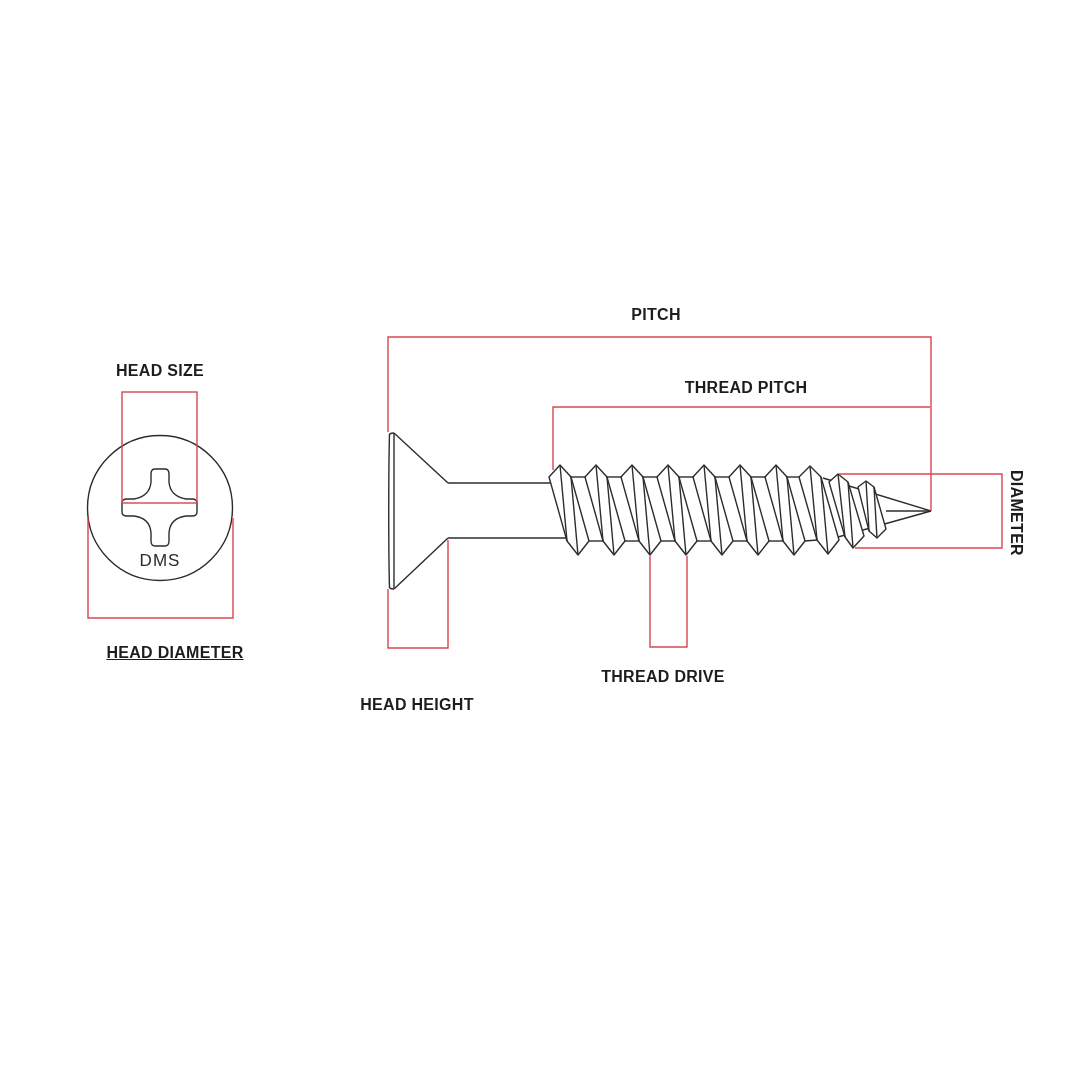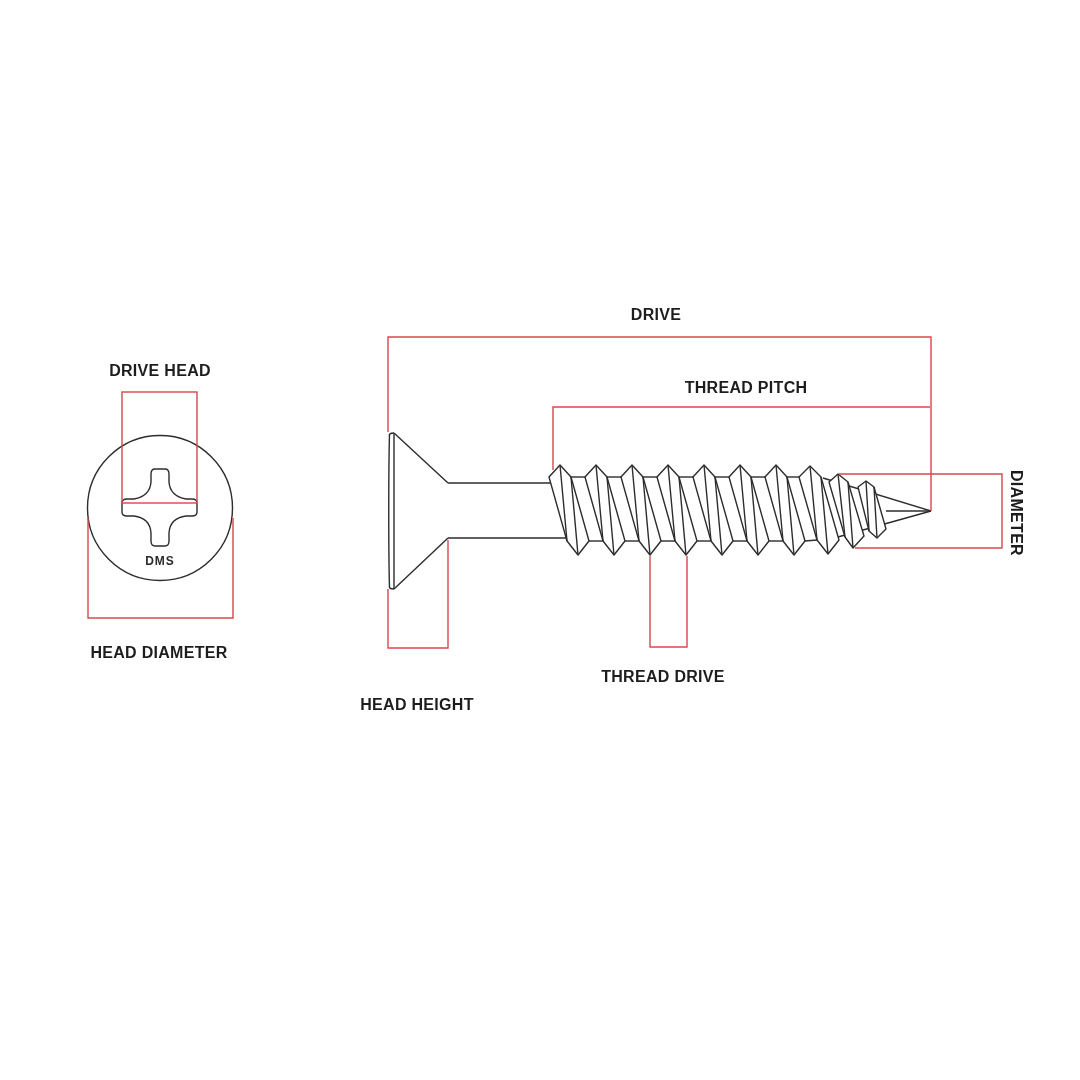--- a/index.html
+++ b/index.html
@@ -29,22 +29,22 @@
     color: #1d1d1d;
     white-space: nowrap;
     user-select: none;
   }
   .dim-label.rotated {
     transform: translate(-50%, -50%) rotate(90deg);
   }
   .marking-label {
     position: absolute;
     transform: translate(-50%, -50%);
-    font-size: 12px;
-    font-weight: 700;
+    font-size: 17px;
+    font-weight: 400;
     letter-spacing: 1px;
     color: #2a2a2a;
     white-space: nowrap;
     user-select: none;
   }
 </style>
 </head>
 <body>
 
 <div id="canvas">
@@ -148,27 +148,27 @@
       <rect x="122" y="392" width="75" height="111"></rect>
       <path d="M 88 518 L 88 618 L 233 618 L 233 518"></path>
       <path d="M 388 432 L 388 337 L 931 337 L 931 511"></path>
       <path d="M 553 470 L 553 407 L 930 407"></path>
       <path d="M 388 589 L 388 648 L 448 648 L 448 540"></path>
       <path d="M 650 556 L 650 647 L 687 647 L 687 556"></path>
       <path d="M 839 474 L 1002 474 L 1002 548 L 855 548"></path>
     </g>
   </svg>
 
-  <div class="dim-label" style="left:160px; top:371px;">DRIVE HEAD</div>
+  <div class="dim-label" style="left:160px; top:371px;">HEAD SIZE</div>
 
-  <div class="dim-label" style="left:159px; top:653px;">HEAD DIAMETER</div>
+  <div class="dim-label" style="left:175px; top:653px;text-decoration:underline;">HEAD DIAMETER</div>
 
   <div class="marking-label" style="left:160px; top:561px;">DMS</div>
 
-  <div class="dim-label" style="left:656px; top:315px;">DRIVE</div>
+  <div class="dim-label" style="left:656px; top:315px;">PITCH</div>
 
   <div class="dim-label" style="left:746px; top:388px;">THREAD PITCH</div>
 
   <div class="dim-label rotated" style="left:1016px; top:513px;">DIAMETER</div>
 
   <div class="dim-label" style="left:417px; top:678px;margin-top:27px;">HEAD HEIGHT</div>
 
   <div class="dim-label" style="left:663px; top:677px;">THREAD DRIVE</div>
 
 </div>

